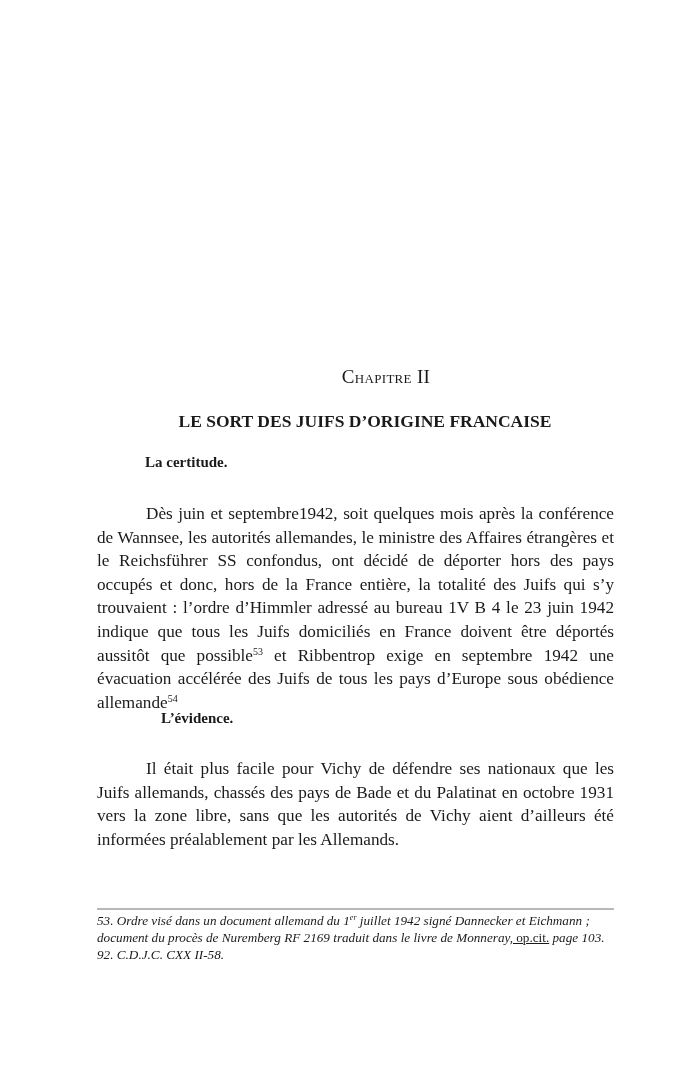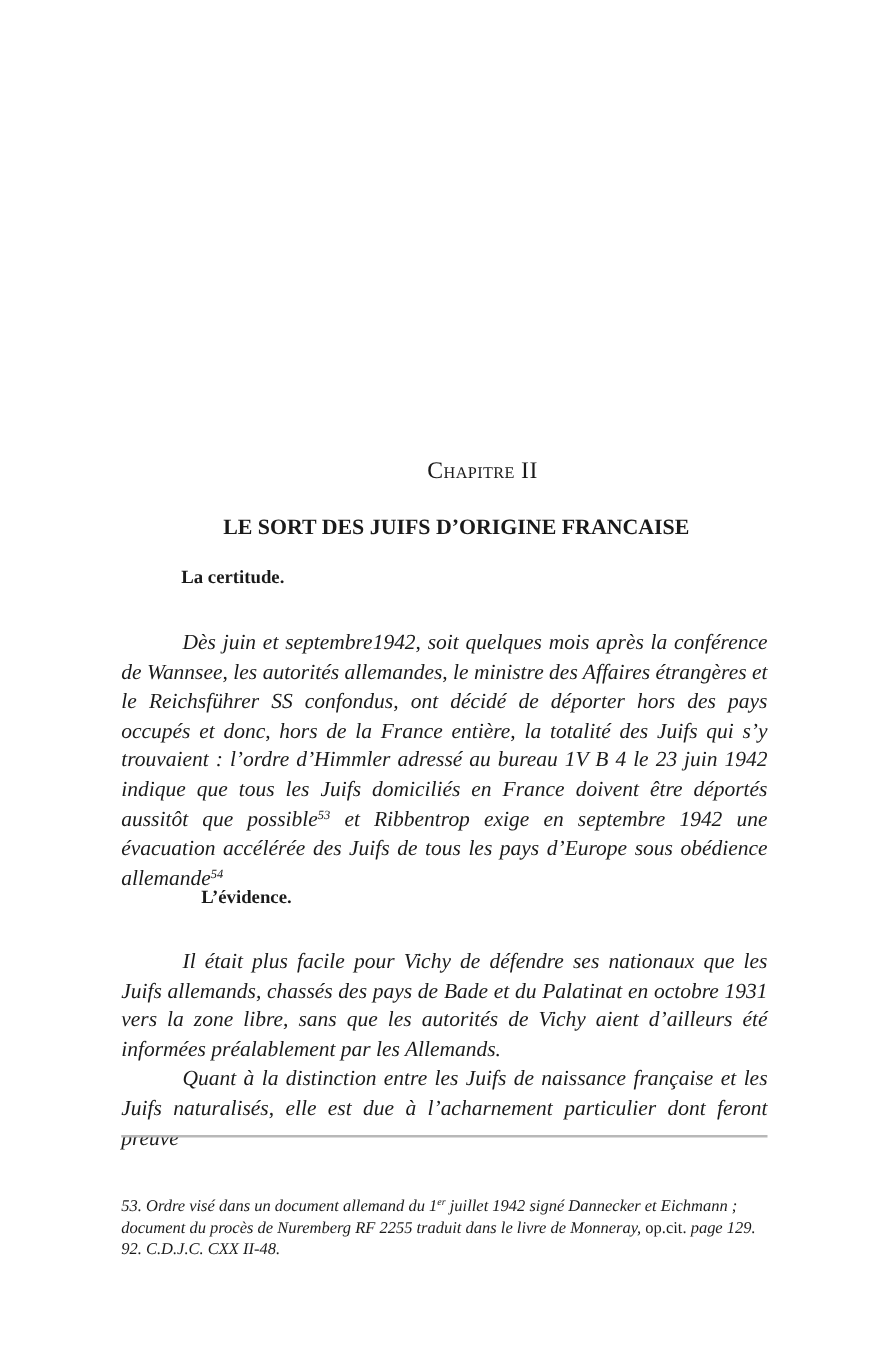--- a/index.html
+++ b/index.html
@@ -7,51 +7,50 @@
          font-family: "Liberation Serif", "DejaVu Serif", serif; color: #1a1a1a; }
   .page { position: absolute; left: 0; top: 0; width: 700px; height: 1089px; }
   .chapter-label { position: absolute; top: 366px; left: 0; width: 700px; text-align: center;
                    font-size: 19px; letter-spacing: 0.3px; padding-left: 72px; box-sizing: border-box; }
   .chapter-label .sc { font-variant: small-caps; }
   .chapter-title { position: absolute; top: 411px; left: 0; width: 700px; text-align: center;
                    font-size: 17.5px; font-weight: bold; padding-left: 30px; box-sizing: border-box; }
   .section-heading { position: absolute; left: 145px; font-size: 15px; font-weight: bold; }
   .body-block { position: absolute; left: 97px; width: 517px; font-size: 17.2px; line-height: 23.6px;
                 text-align: justify; }
-  .body-block p { margin: 0; text-indent: 49px; font-style: italic; }
+  .body-block p { margin: 0; text-indent: 49px; }
   sup { font-size: 10px; line-height: 0; vertical-align: 6px; }
   .footnote-rule { position: absolute; left: 97px; width: 517px; top: 908px; height: 2px; background: #b8b8b8; }
   .footnotes { position: absolute; left: 97px; width: 520px; top: 912px; font-size: 13.2px;
-               line-height: 17px; font-style: italic; margin-top: 44px; }
+               line-height: 17px; font-style: italic; }
   .footnotes div { white-space: nowrap; }
-  .footnotes .upright { font-style: normal; }
+  .footnotes .upright { font-style: normal; text-decoration: underline; }
 </style>
 </head>
 <body>
 
 <div class="page">
 
   <div class="chapter-label"><span>C</span><span class="sc">hapitre II</span></div>
 
   <div class="chapter-title">LE SORT DES JUIFS D’ORIGINE FRANCAISE</div>
 
   <div class="section-heading" style="top:454px;">La certitude.</div>
 
   <div class="body-block" style="top:502px;">
     <p><span>Dès juin et septembre1942, soit quelques mois après la conférence de Wannsee, les autorités allemandes, le ministre des Affaires étrangères et le Reichsführer SS confondus, ont décidé de déporter hors des pays occupés et donc, hors de la France entière, la totalité des Juifs qui s’y trouvaient : l’ordre d’Himmler adressé au bureau 1V B 4 le 23 juin 1942 indique que tous les Juifs domiciliés en France doivent être déportés aussitôt que possible</span><sup>53</sup><span> et Ribbentrop exige en septembre 1942 une évacuation accélérée des Juifs de tous les pays d’Europe sous obédience allemande</span><sup>54</sup></p>
   </div>
 
   <div class="section-heading" style="top:710px;margin-left:16px;">L’évidence.</div>
 
   <div class="body-block" style="top:757px;">
     <p>Il était plus facile pour Vichy de défendre ses nationaux que les Juifs allemands, chassés des pays de Bade et du Palatinat en octobre 1931 vers la zone libre, sans que les autorités de Vichy aient d’ailleurs été informées préalablement par les Allemands.</p>
-    <p style="text-align-last: justify;">Quant à la distinction entre les Juifs de naissance française et les Juifs naturalisés, elle est due à l’acharnement particulier dont feront preuve</p>
   </div>
 
   <div class="footnote-rule"></div>
 
   <div class="footnotes">
     <div><span>53.</span> <span>Ordre visé dans un document allemand du 1</span><sup style="font-size:8px;vertical-align:5px;">er</sup><span> juillet 1942 signé Dannecker et Eichmann ;</span></div>
-    <div><span>document du procès de Nuremberg RF 2255 traduit dans le livre de Monneray,</span><span class="upright"> op.cit.</span><span> page 129.</span></div>
-    <div><span>92.</span> <span>C.D.J.C. CXX II-48.</span></div>
+    <div><span>document du procès de Nuremberg RF 2169 traduit dans le livre de Monneray,</span><span class="upright"> op.cit.</span><span> page 103.</span></div>
+    <div><span>92.</span> <span>C.D.J.C. CXX II-58.</span></div>
   </div>
 
 </div>
 
 </body></html>

